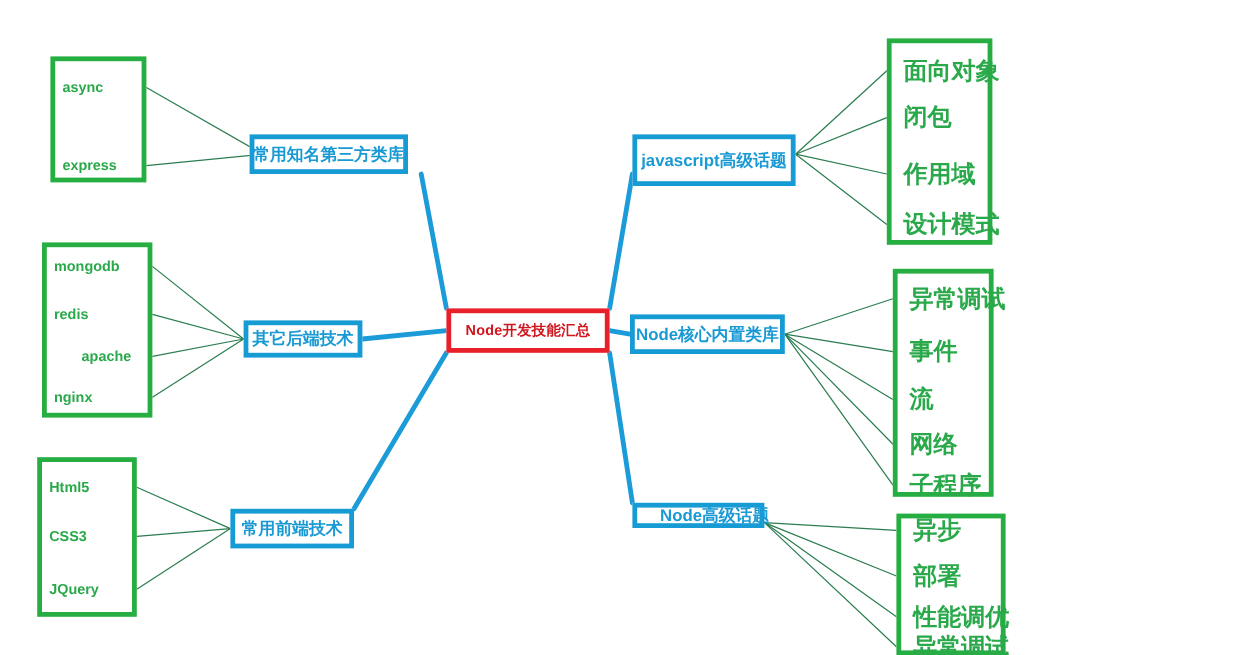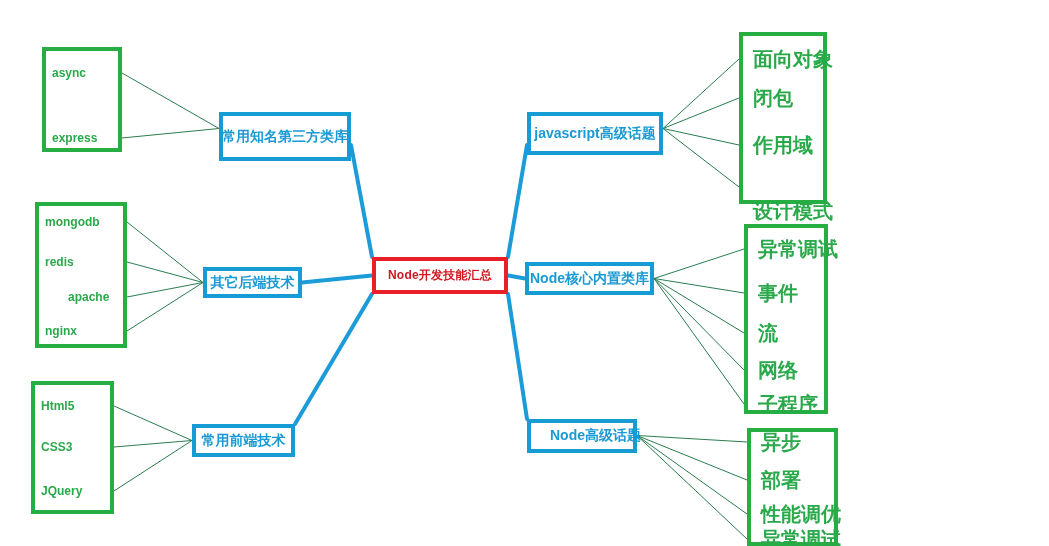--- a/index.html
+++ b/index.html
@@ -96,47 +96,47 @@
       <line x1="654" y1="278.5" x2="744" y2="404" stroke="#2a7d4f" stroke-width="1" stroke-linecap="round"></line>
       <line x1="637" y1="435.5" x2="747" y2="442" stroke="#2a7d4f" stroke-width="1" stroke-linecap="round"></line>
       <line x1="637" y1="435.5" x2="747" y2="480" stroke="#2a7d4f" stroke-width="1" stroke-linecap="round"></line>
       <line x1="637" y1="435.5" x2="747" y2="514" stroke="#2a7d4f" stroke-width="1" stroke-linecap="round"></line>
       <line x1="637" y1="435.5" x2="747" y2="539" stroke="#2a7d4f" stroke-width="1" stroke-linecap="round"></line>
     </g>
 </svg>
 
 <div id="nodes-layer">
     <div class="node-box center-node" style="left: 372px; top: 257px; width: 136px; height: 37px;">Node开发技能汇总</div>
-    <div class="node-box branch-node" style="left: 219px; top: 112px; width: 132px; height: 49px;">常用知名第三方类库</div>
+    <div class="node-box branch-node" style="left: 208px; top: 112px; width: 132px; height: 33px;">常用知名第三方类库</div>
     <div class="leaf-group" style="left: 42px; top: 47px; width: 80px; height: 105px;"></div>
     <div class="leaf-label" style="top: 73px; left: 52px;">async</div>
     <div class="leaf-label" style="top: 138px; left: 52px;">express</div>
     <div class="node-box branch-node" style="left: 203px; top: 267px; width: 99px; height: 31px;">其它后端技术</div>
     <div class="leaf-group" style="left: 35px; top: 202px; width: 92px; height: 146px;"></div>
     <div class="leaf-label" style="top: 222px; left: 45px;">mongodb</div>
     <div class="leaf-label" style="top: 262px; left: 45px;">redis</div>
     <div class="leaf-label" style="top: 297px; left: 45px; margin-left: 23px;">apache</div>
     <div class="leaf-label" style="top: 331px; left: 45px;">nginx</div>
     <div class="node-box branch-node" style="left: 192px; top: 424px; width: 103px; height: 33px;">常用前端技术</div>
     <div class="leaf-group" style="left: 31px; top: 381px; width: 83px; height: 133px;"></div>
     <div class="leaf-label" style="top: 406px; left: 41px;">Html5</div>
     <div class="leaf-label" style="top: 447px; left: 41px;">CSS3</div>
     <div class="leaf-label" style="top: 491px; left: 41px;">JQuery</div>
     <div class="node-box branch-node" style="left: 527px; top: 112px; width: 136px; height: 43px;">javascript高级话题</div>
     <div class="leaf-group" style="left: 739px; top: 32px; width: 88px; height: 172px;"></div>
     <div class="leaf-label cjk" style="top: 59px; left: 753px;">面向对象</div>
     <div class="leaf-label cjk" style="top: 98px; left: 753px;">闭包</div>
     <div class="leaf-label cjk" style="top: 145px; left: 753px;">作用域</div>
-    <div class="leaf-label cjk" style="top: 187px; left: 753px; margin-top: 24px;">设计模式</div>
+    <div class="leaf-label cjk" style="top: 187px; left: 753px;">设计模式</div>
     <div class="node-box branch-node" style="left: 525px; top: 262px; width: 129px; height: 33px;">Node核心内置类库</div>
     <div class="leaf-group" style="left: 744px; top: 224px; width: 84px; height: 190px;"></div>
     <div class="leaf-label cjk" style="top: 249px; left: 758px;">异常调试</div>
     <div class="leaf-label cjk" style="top: 293px; left: 758px;">事件</div>
     <div class="leaf-label cjk" style="top: 333px; left: 758px;">流</div>
     <div class="leaf-label cjk" style="top: 370px; left: 758px;">网络</div>
     <div class="leaf-label cjk" style="top: 404px; left: 758px;">子程序</div>
-    <div class="node-box branch-node" style="left: 527px; top: 419px; width: 110px; height: 34px; padding-left: 27px;">Node高级话题</div>
+    <div class="node-box branch-node" style="left: 527px; top: 419px; width: 110px; height: 21px; padding-left: 27px;">Node高级话题</div>
     <div class="leaf-group" style="left: 747px; top: 428px; width: 91px; height: 118px;"></div>
     <div class="leaf-label cjk" style="top: 442px; left: 761px;">异步</div>
     <div class="leaf-label cjk" style="top: 480px; left: 761px;">部署</div>
     <div class="leaf-label cjk" style="top: 514px; left: 761px;">性能调优</div>
     <div class="leaf-label cjk" style="top: 539px; left: 761px;">异常调试</div>
   </div>
 
 </body></html>

